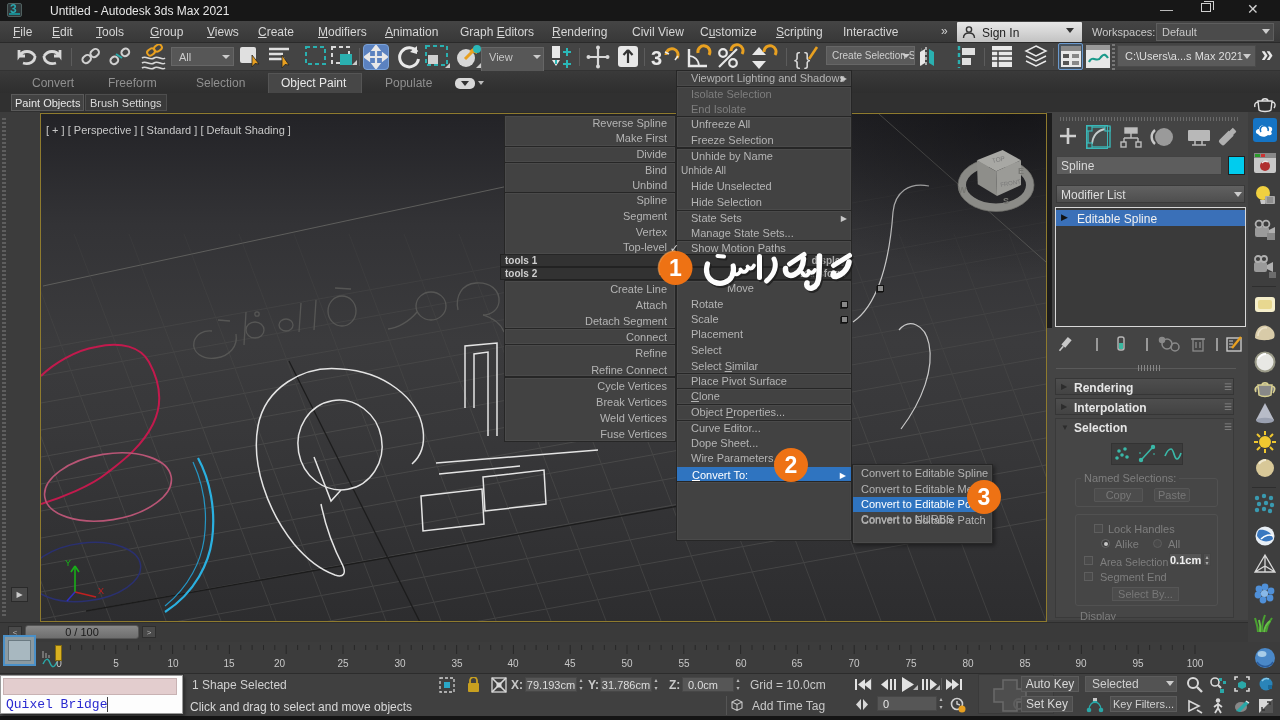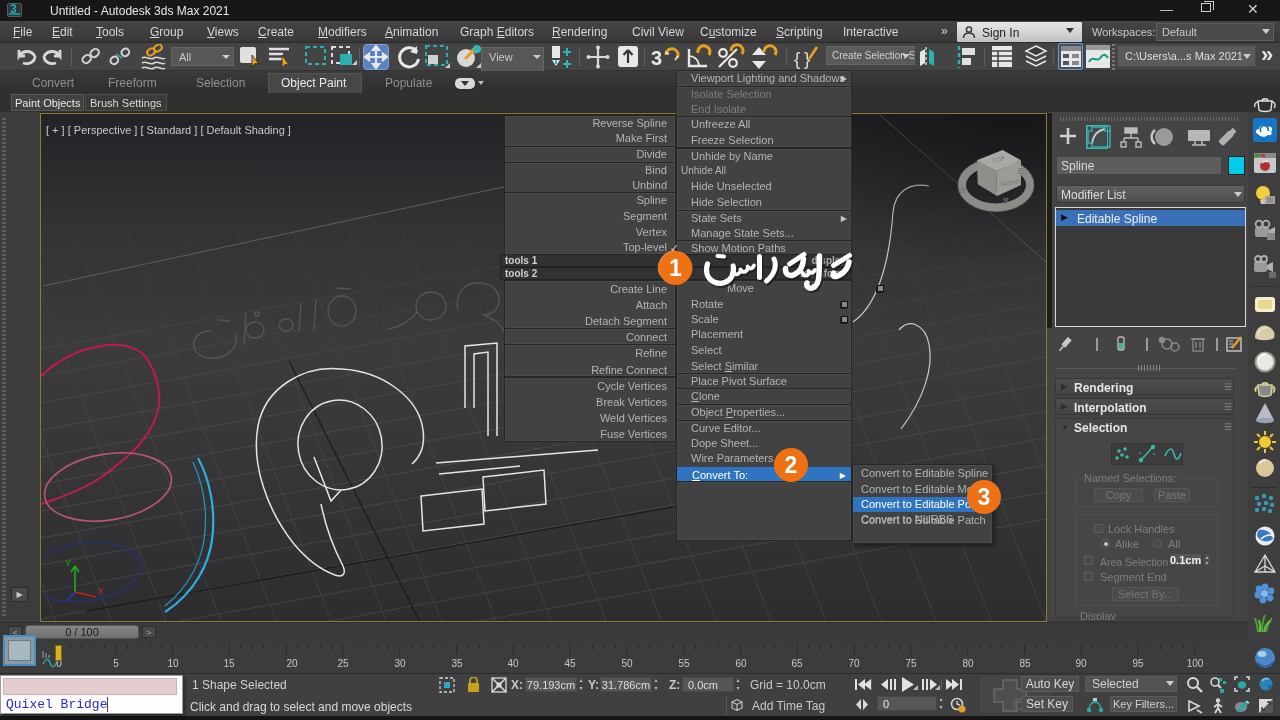--- a/index.html
+++ b/index.html
@@ -651,21 +651,21 @@
 <svg class="abs" style="left:40px;top:648px;" width="24" height="22" viewBox="0 0 24 22">
       <path d="M 3 3 L 3 10 M 6 5 L 6 10 M 9 7 L 9 10" stroke="#888" stroke-width="1.4"></path>
       <path d="M 3 16 C 6 10 8 10 10 15 C 12 20 14 20 17 14" stroke="#2aa8a8" stroke-width="1.5" fill="none"></path>
     </svg>
 <div id="ruler">
       <div class="abs" style="left:0;top:658px;width:1280px;height:12px;color:#c8c8c8;font-size:10px;">
         <span style="position:absolute;left:47px;top:0;width:24px;text-align:center;">0</span>
         <span style="position:absolute;left:104px;top:0;width:24px;text-align:center;">5</span>
         <span style="position:absolute;left:161px;top:0;width:24px;text-align:center;">10</span>
         <span style="position:absolute;left:217px;top:0;width:24px;text-align:center;">15</span>
-        <span style="position:absolute;left:274px;top:0;width:24px;text-align:center;margin-left:6px;">20</span>
+        <span style="position:absolute;left:274px;top:0;width:24px;">20</span>
         <span style="position:absolute;left:331px;top:0;width:24px;text-align:center;">25</span>
         <span style="position:absolute;left:388px;top:0;width:24px;text-align:center;">30</span>
         <span style="position:absolute;left:445px;top:0;width:24px;text-align:center;">35</span>
         <span style="position:absolute;left:501px;top:0;width:24px;text-align:center;">40</span>
         <span style="position:absolute;left:558px;top:0;width:24px;text-align:center;">45</span>
         <span style="position:absolute;left:615px;top:0;width:24px;text-align:center;">50</span>
         <span style="position:absolute;left:672px;top:0;width:24px;text-align:center;">55</span>
         <span style="position:absolute;left:729px;top:0;width:24px;text-align:center;">60</span>
         <span style="position:absolute;left:785px;top:0;width:24px;text-align:center;">65</span>
         <span style="position:absolute;left:842px;top:0;width:24px;text-align:center;">70</span>

